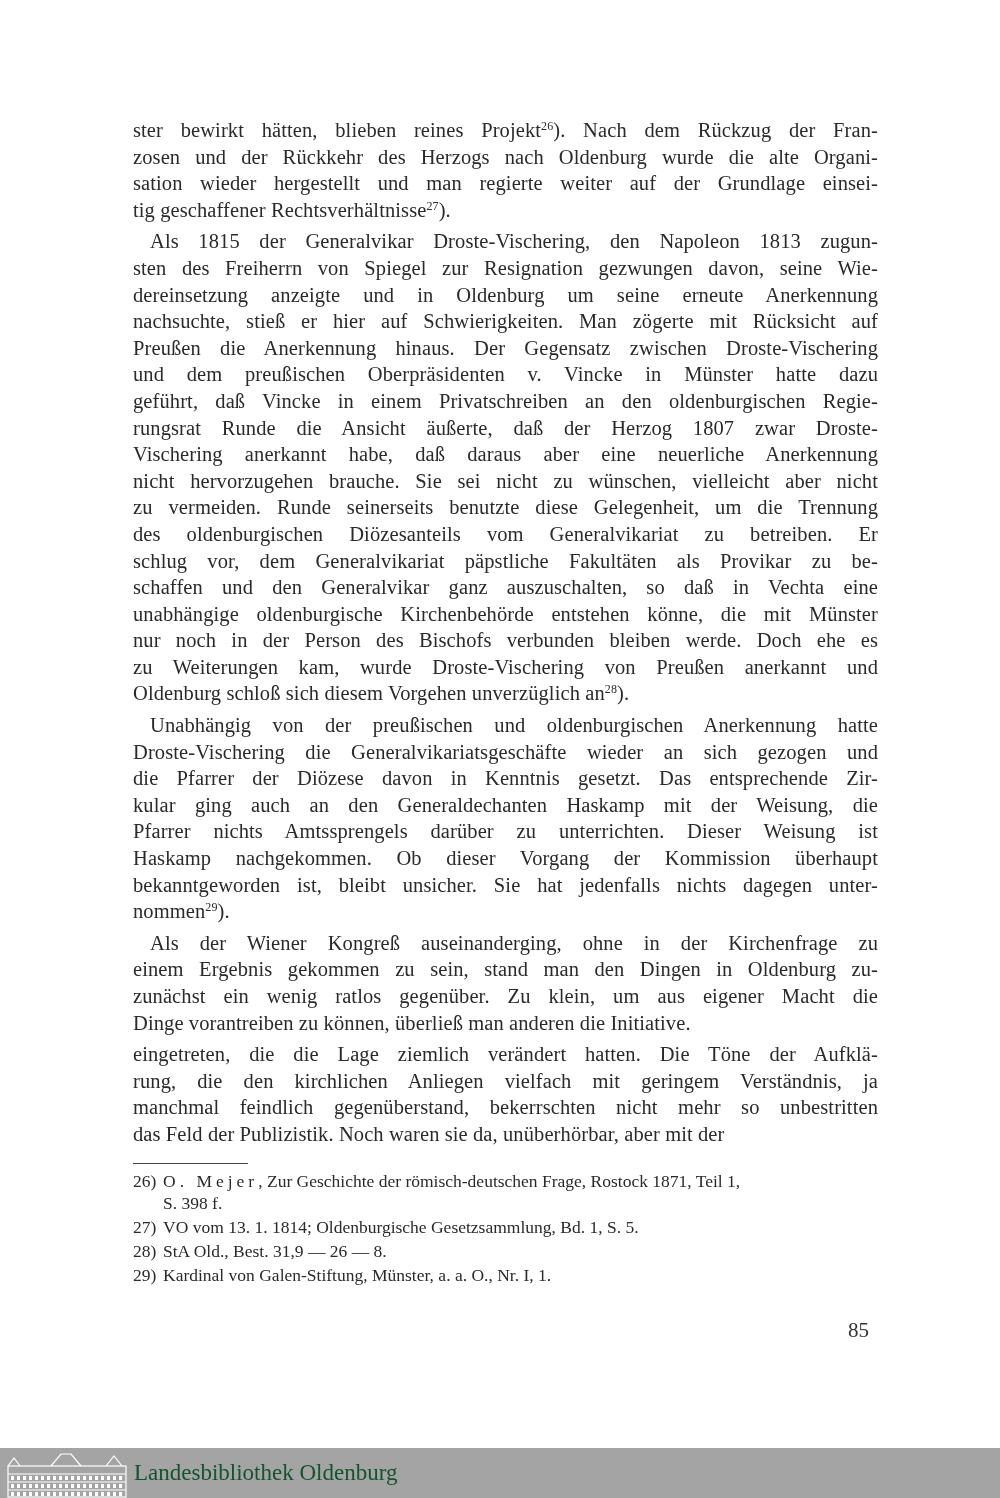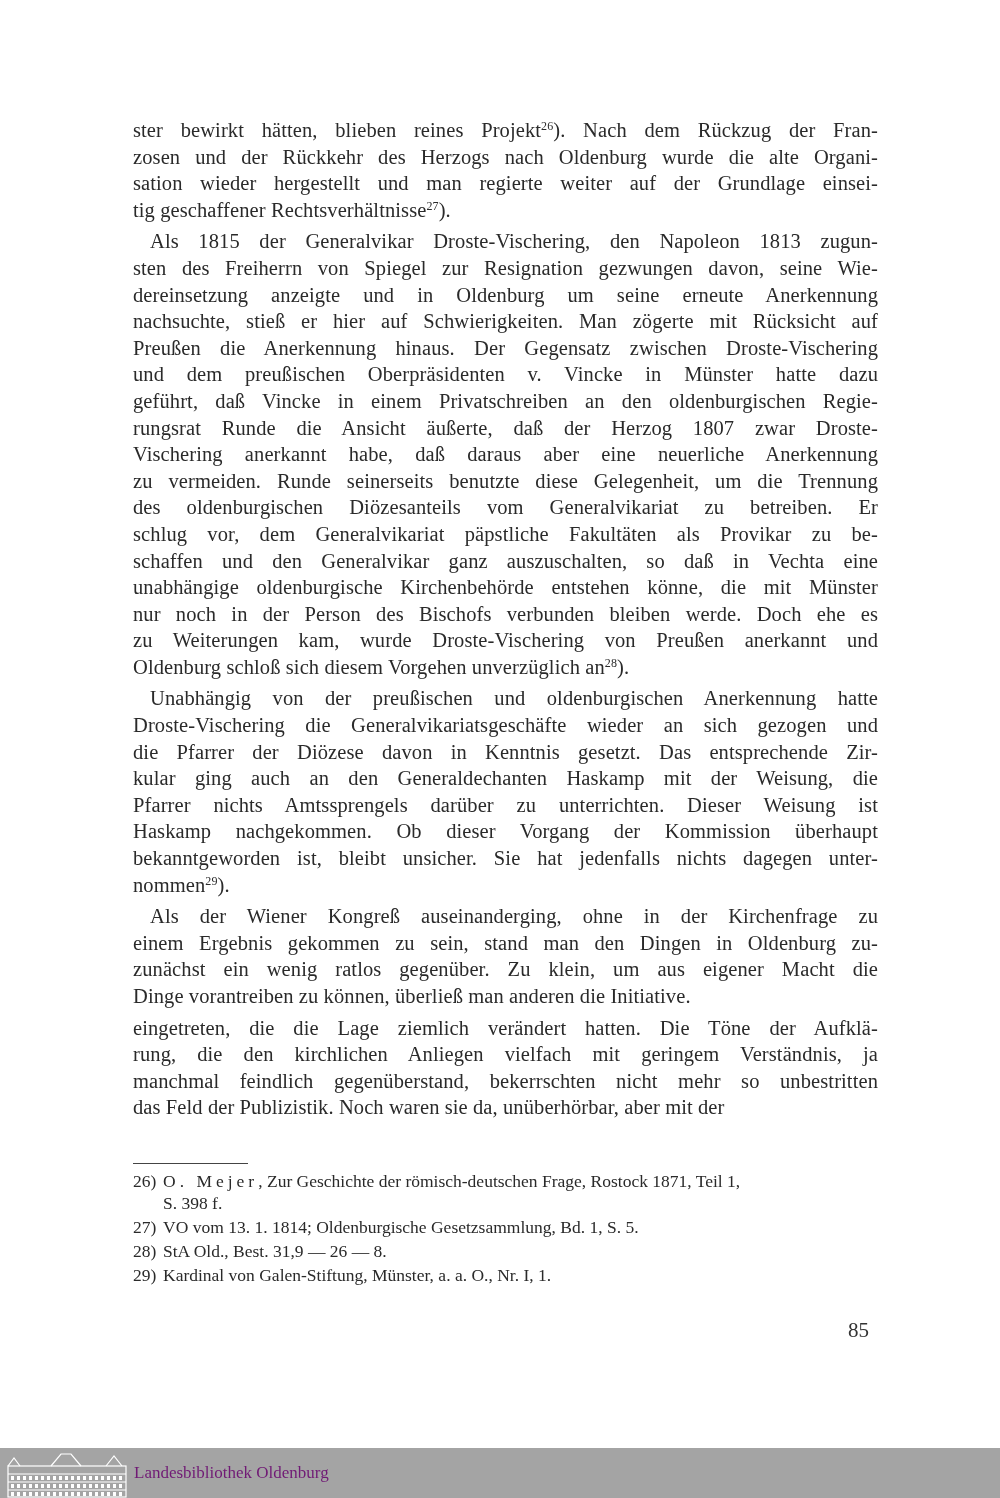--- a/index.html
+++ b/index.html
@@ -23,21 +23,21 @@
   .fn { display: flex; line-height: 22px; margin-bottom: 2px; }
   .fn-num { width: 30px; flex: 0 0 30px; }
   .fn-text { flex: 1; }
   .spaced { letter-spacing: 4px; }
   .pagenum { position: absolute; left: 848px; top: 1318px; font-size: 21px; color: #333; }
   .footer {
     position: absolute; left: 0; top: 1448px; width: 1000px; height: 50px;
     background: #a4a4a4; display: flex; align-items: center;
   }
   .logo { width: 122px; height: 46px; margin-left: 6px; margin-top: 4px; }
-  .footer-text { color: #701a75; font-size: 17px; margin-left: 6px; }
+  .footer-text { color: #14532d; font-size: 23px; margin-left: 6px; }
 </style>
 </head>
 <body>
 
 <div class="page" id="page-body">
     <div class="para">
       <div class="line">ster bewirkt hätten, blieben reines Projekt<sup>26</sup>). Nach dem Rückzug der Fran-</div>
       <div class="line">zosen und der Rückkehr des Herzogs nach Oldenburg wurde die alte Organi-</div>
       <div class="line">sation wieder hergestellt und man regierte weiter auf der Grundlage einsei-</div>
       <div class="line last">tig geschaffener Rechtsverhältnisse<sup>27</sup>).</div>
@@ -45,20 +45,21 @@
     <div class="para">
       <div class="line indent">Als 1815 der Generalvikar Droste-Vischering, den Napoleon 1813 zugun-</div>
       <div class="line">sten des Freiherrn von Spiegel zur Resignation gezwungen davon, seine Wie-</div>
       <div class="line">dereinsetzung anzeigte und in Oldenburg um seine erneute Anerkennung</div>
       <div class="line">nachsuchte, stieß er hier auf Schwierigkeiten. Man zögerte mit Rücksicht auf</div>
       <div class="line">Preußen die Anerkennung hinaus. Der Gegensatz zwischen Droste-Vischering</div>
       <div class="line">und dem preußischen Oberpräsidenten v. Vincke in Münster hatte dazu</div>
       <div class="line">geführt, daß Vincke in einem Privatschreiben an den oldenburgischen Regie-</div>
       <div class="line">rungsrat Runde die Ansicht äußerte, daß der Herzog 1807 zwar Droste-</div>
       <div class="line">Vischering anerkannt habe, daß daraus aber eine neuerliche Anerkennung</div>
+      <div class="line">nicht hervorzugehen brauche. Sie sei nicht zu wünschen, vielleicht aber nicht</div>
       <div class="line">zu vermeiden. Runde seinerseits benutzte diese Gelegenheit, um die Trennung</div>
       <div class="line">des oldenburgischen Diözesanteils vom Generalvikariat zu betreiben. Er</div>
       <div class="line">schlug vor, dem Generalvikariat päpstliche Fakultäten als Provikar zu be-</div>
       <div class="line">schaffen und den Generalvikar ganz auszuschalten, so daß in Vechta eine</div>
       <div class="line">unabhängige oldenburgische Kirchenbehörde entstehen könne, die mit Münster</div>
       <div class="line">nur noch in der Person des Bischofs verbunden bleiben werde. Doch ehe es</div>
       <div class="line">zu Weiterungen kam, wurde Droste-Vischering von Preußen anerkannt und</div>
       <div class="line last">Oldenburg schloß sich diesem Vorgehen unverzüglich an<sup>28</sup>).</div>
     </div>
     <div class="para">

